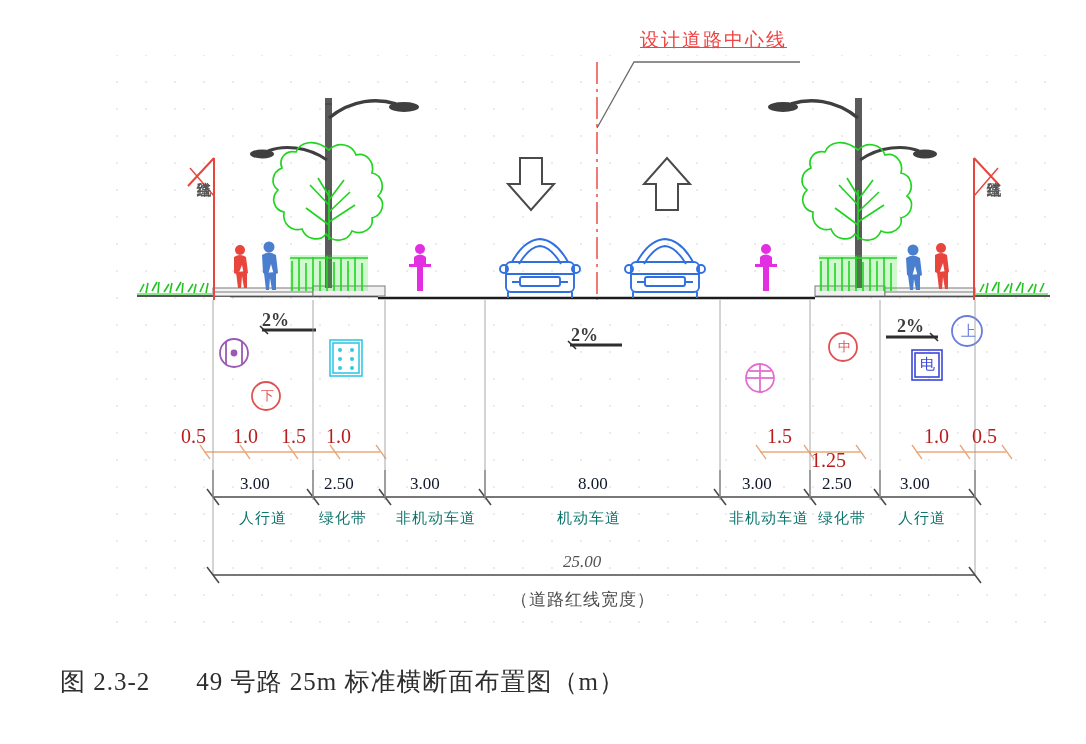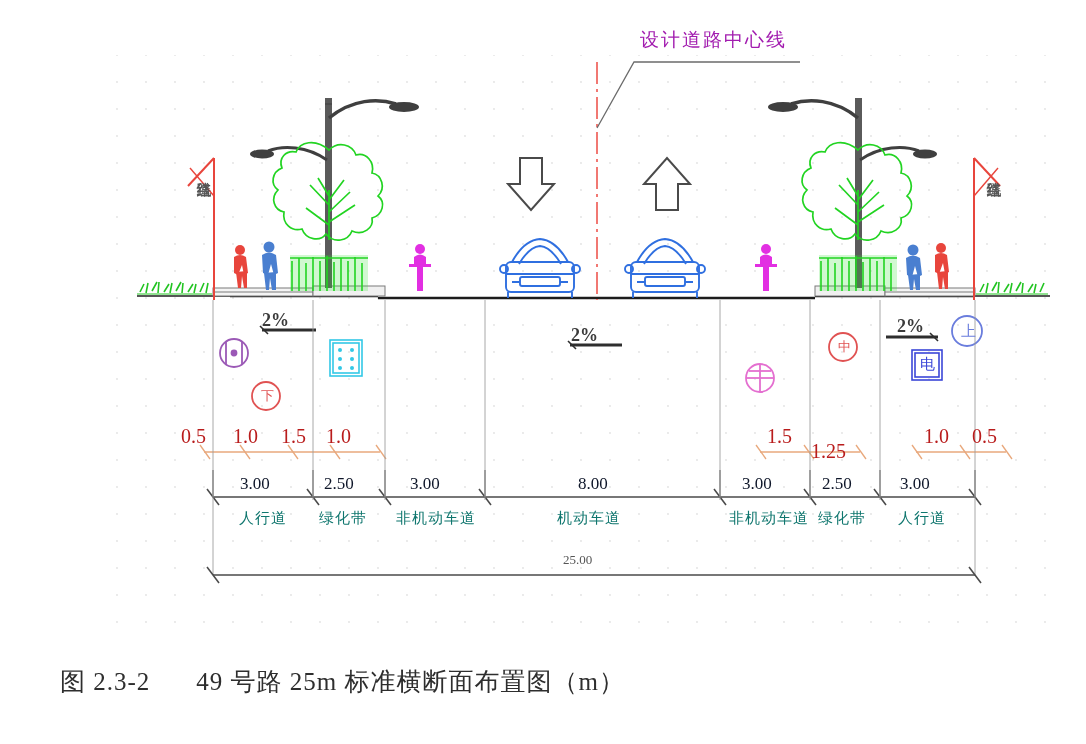--- a/index.html
+++ b/index.html
@@ -6,36 +6,36 @@
   body{
     width:1086px;height:744px;position:relative;overflow:hidden;
     font-family:"Liberation Serif","DejaVu Serif",serif;
     color:#3a3a3a;
   }
   .stage{position:absolute;inset:0;}
   svg.draw{position:absolute;left:0;top:0;width:1086px;height:744px;}
   .lbl{position:absolute;white-space:nowrap;}
   .vert{writing-mode:vertical-rl;text-orientation:upright;letter-spacing:1px;}
 
-  .t-center-note{font-size:19px;color:#a21caf;left:640px;top:27px;letter-spacing:2px;}
+  .t-center-note{font-size:19px;color:#ef4444;left:640px;top:27px;letter-spacing:2px;text-decoration:underline;}
   .t-redline{font-size:15px;color:#555;letter-spacing:0px;}
   .t-redline.left{left:194px;top:170px;}
   .t-redline.right{left:984px;top:170px;}
 
   .t-slope{font-size:18px;font-weight:bold;color:#3b3b3b;font-family:"Liberation Serif",serif;}
   .t-slope.s1{left:262px;top:310px;}
   .t-slope.s2{left:571px;top:325px;}
   .t-slope.s3{left:897px;top:316px;}
 
   .util-txt{font-size:13px;font-family:"Liberation Serif",serif;line-height:1;}
 
   .dim-sub{font-size:20px;color:#b91c1c;letter-spacing:0px;}
   .dim-main{font-size:17px;color:#0f172a;}
   .dim-name{font-size:15px;color:#0f766e;letter-spacing:1px;}
-  .dim-total{font-size:13px;color:#555;}
+  .dim-total{font-size:17px;color:#555;font-style:italic;}
   .dim-total-sub{font-size:17px;color:#4d4d4d;letter-spacing:1px;}
 
   .caption{position:absolute;left:60px;top:665px;font-size:25px;color:#2e2e2e;letter-spacing:1px;text-align:center;}
   .caption .gap{display:inline-block;width:46px;}
 </style>
 </head>
 <body>
 
 <div class="stage">
 
@@ -367,39 +367,40 @@
   <div class="lbl util-txt" style="left:838px;top:340px;color:#e05252;">中</div>
   <div class="lbl util-txt" style="left:961px;top:324px;color:#6a7ddd;font-size:15px;">上</div>
   <div class="lbl util-txt" style="left:920px;top:357px;color:#3b46d8;font-size:15px;">电</div>
 
   <div class="lbl dim-sub" style="left:181px;top:425px;">0.5</div>
   <div class="lbl dim-sub" style="left:233px;top:425px;">1.0</div>
   <div class="lbl dim-sub" style="left:281px;top:425px;">1.5</div>
   <div class="lbl dim-sub" style="left:326px;top:425px;">1.0</div>
 
   <div class="lbl dim-sub" style="left:767px;top:425px;">1.5</div>
-  <div class="lbl dim-sub" style="left:811px;top:440px;">1.25</div>
+  <div class="lbl dim-sub" style="left:811px;top:449px;">1.25</div>
   <div class="lbl dim-sub" style="left:924px;top:425px;">1.0</div>
   <div class="lbl dim-sub" style="left:972px;top:425px;">0.5</div>
 
   <div class="lbl dim-main" style="left:240px;top:474px;">3.00</div>
   <div class="lbl dim-main" style="left:324px;top:474px;">2.50</div>
   <div class="lbl dim-main" style="left:410px;top:474px;">3.00</div>
   <div class="lbl dim-main" style="left:578px;top:474px;">8.00</div>
   <div class="lbl dim-main" style="left:742px;top:474px;">3.00</div>
   <div class="lbl dim-main" style="left:822px;top:474px;">2.50</div>
   <div class="lbl dim-main" style="left:900px;top:474px;">3.00</div>
 
   <div class="lbl dim-name" style="left:239px;top:509px;">人行道</div>
   <div class="lbl dim-name" style="left:319px;top:509px;">绿化带</div>
   <div class="lbl dim-name" style="left:396px;top:509px;">非机动车道</div>
   <div class="lbl dim-name" style="left:557px;top:509px;font-family:Liberation Mono, monospace;">机动车道</div>
   <div class="lbl dim-name" style="left:729px;top:509px;">非机动车道</div>
   <div class="lbl dim-name" style="left:818px;top:509px;">绿化带</div>
   <div class="lbl dim-name" style="left:898px;top:509px;">人行道</div>
 
   <div class="lbl dim-total" style="left:563px;top:552px;">25.00</div>
+  <div class="lbl dim-total-sub" style="left:511px;top:588px;">（道路红线宽度）</div>
 
   <div class="caption">
     <span>图 2.3-2</span><span class="gap"></span><span>49 号路 25m 标准横断面布置图（m）</span>
   </div>
 
 </div>
 
 </body></html>

